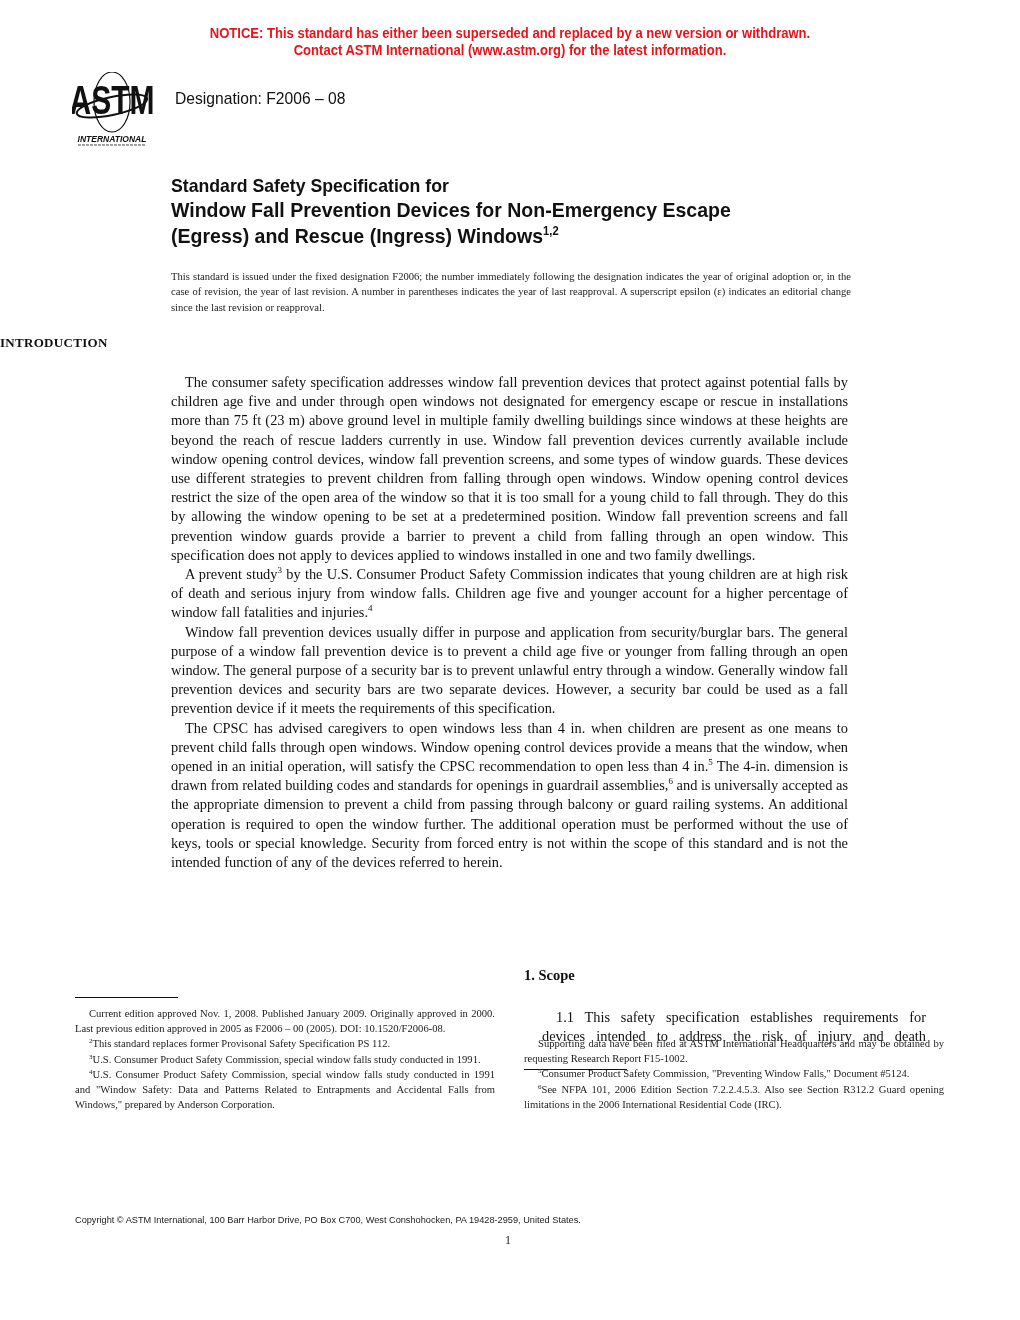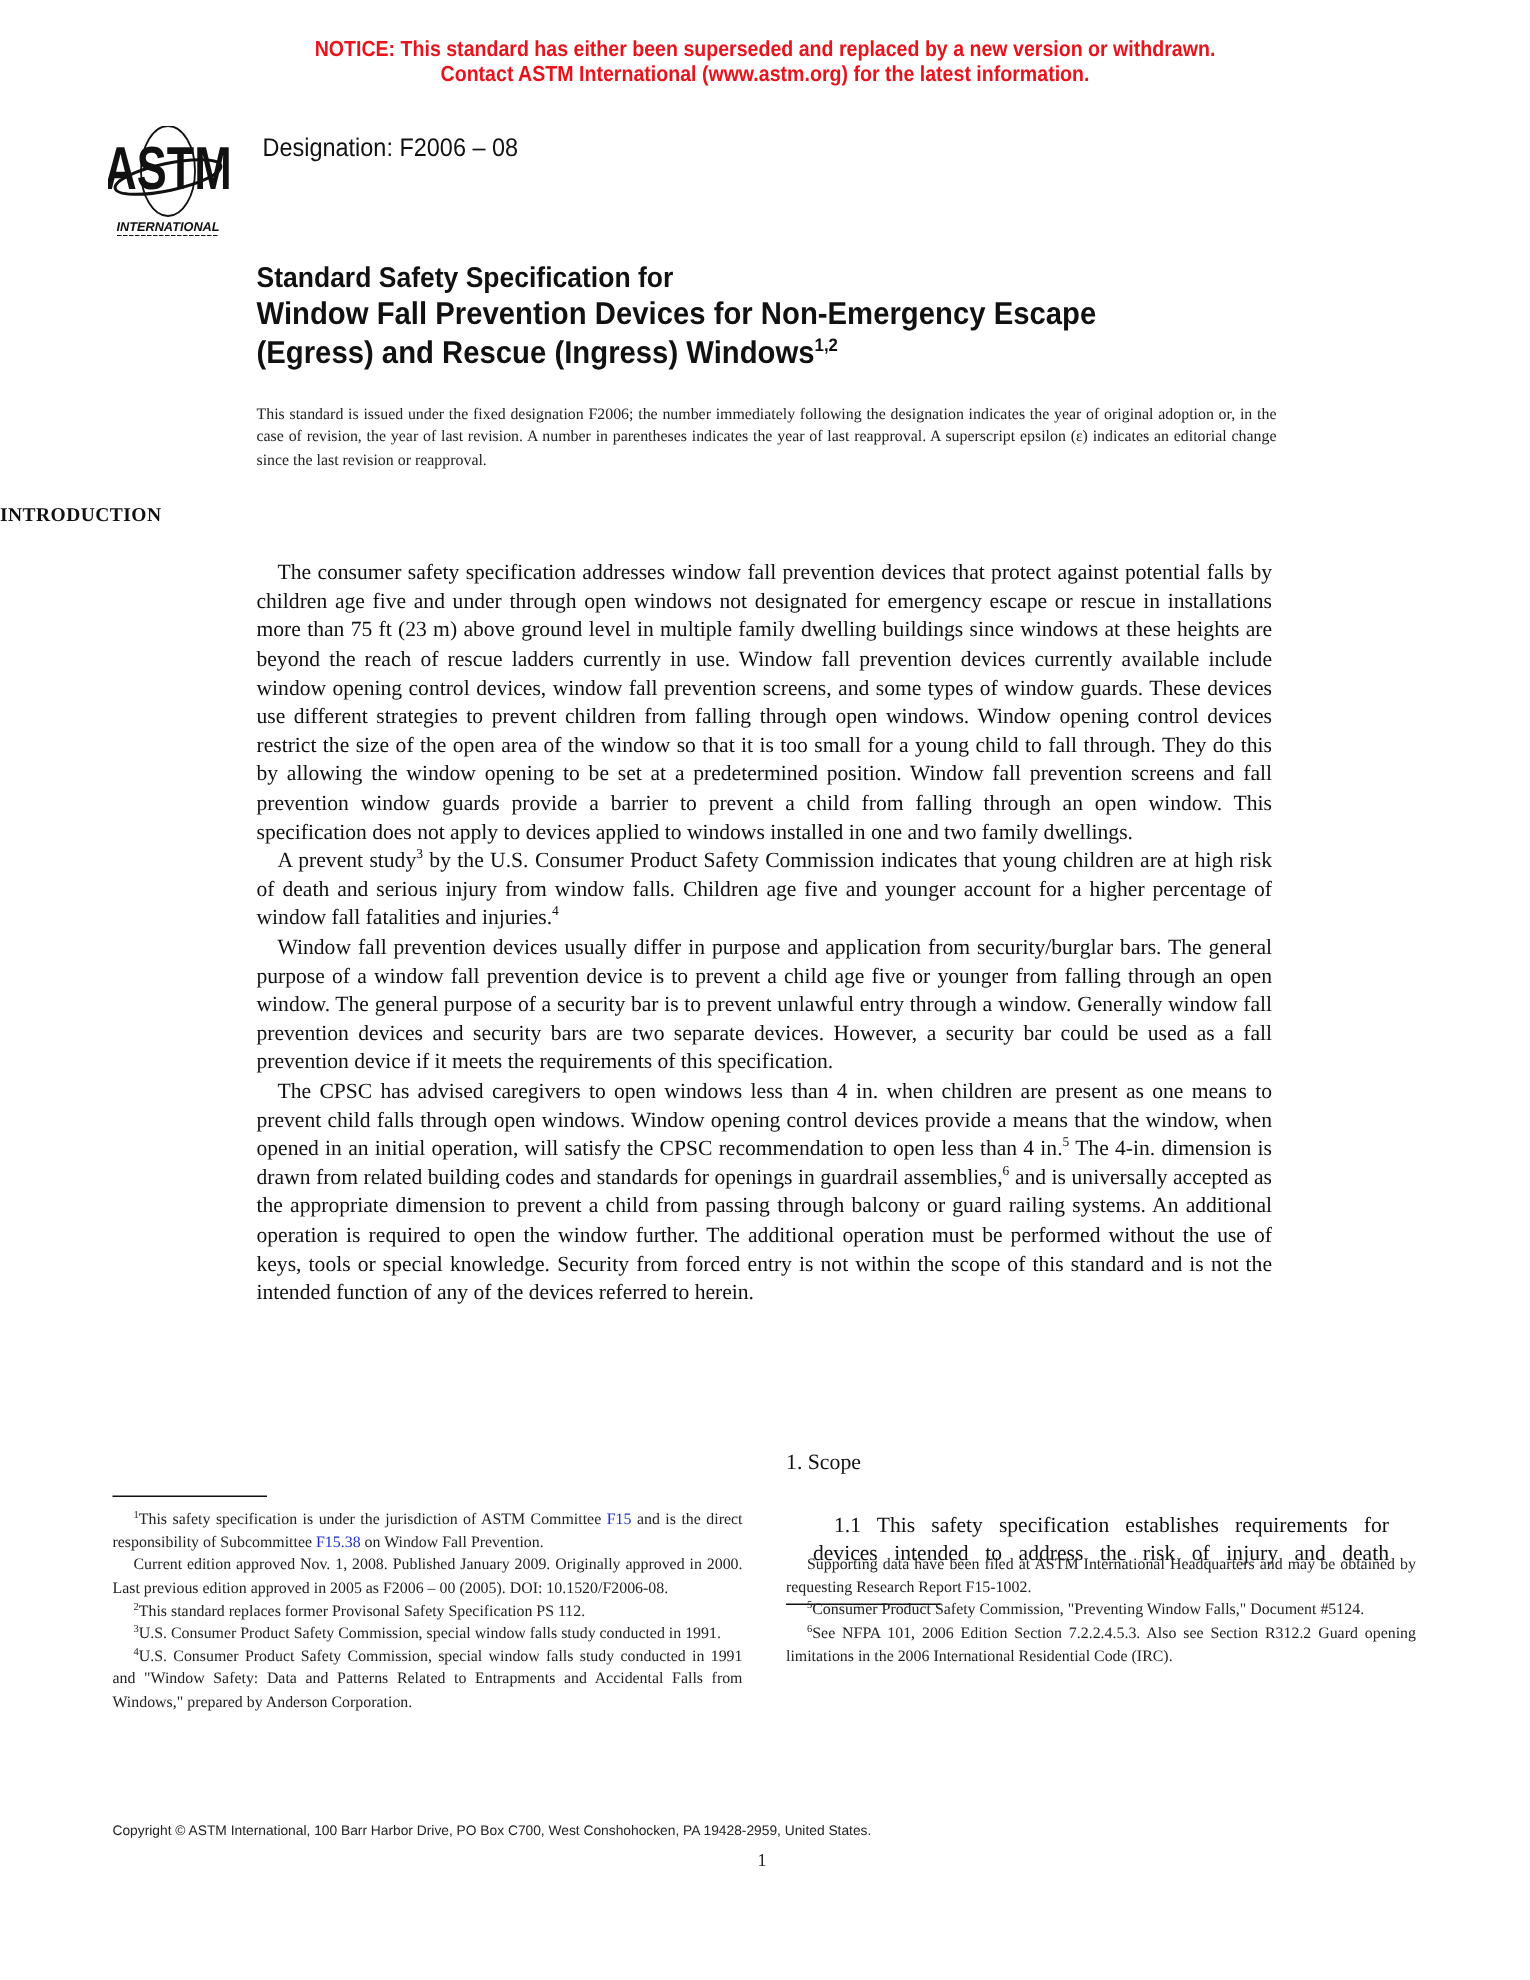--- a/index.html
+++ b/index.html
@@ -1,37 +1,37 @@
 <!DOCTYPE html>
 <html><head>
 <meta charset="utf-8">
 <style>
   html, body { margin: 0; padding: 0; background: #ffffff; }
   body { width: 1020px; height: 1320px; position: relative; overflow: hidden; color: #111; }
   .abs { position: absolute; }
   .notice { left: 0; width: 1020px; top: 25px; text-align: center; color: #e8141b; font-family: "Liberation Sans", sans-serif; font-weight: bold; font-size: 14.5px; line-height: 17px; transform: scaleX(0.9); }
-  .logo { left: 72px; top: 84px; width: 90px; height: 74px; }
+  .logo { left: 72px; top: 72px; width: 90px; height: 74px; }
   .designation { left: 175px; top: 89px; font-family: "Liberation Sans", sans-serif; font-size: 17px; color: #111; transform-origin: left; transform: scaleX(0.92); }
   .title { left: 171px; top: 175px; font-family: "Liberation Sans", sans-serif; font-weight: bold; color: #111; transform-origin: left top; transform: scaleX(0.93); }
   .title .t1 { font-size: 19px; line-height: 22px; display: block; }
   .title .t2 { font-size: 21px; line-height: 26px; display: block; white-space: nowrap; }
   .title sup { font-size: 12px; vertical-align: 8px; line-height: 0; }
   .preamble { left: 171px; top: 269px; width: 680px; font-family: "Liberation Serif", serif; font-size: 10.6px; line-height: 15.4px; text-align: justify; color: #222; }
   .intro-h { left: 0; width: 1020px; top: 335px; text-align: left; font-family: "Liberation Serif", serif; font-weight: bold; font-size: 13px; letter-spacing: 0.3px; }
   .intro { left: 171px; top: 373px; width: 677px; font-family: "Liberation Serif", serif; font-size: 14.4px; line-height: 19.2px; text-align: justify; color: #111; }
   .intro p { margin: 0; text-indent: 14px; }
   .intro sup, .scope sup { font-size: 9px; vertical-align: 6px; line-height: 0; }
   .rule { height: 0; border-top: 1px solid #111; width: 103px; }
   .fn { font-family: "Liberation Serif", serif; font-size: 10.6px; line-height: 15.2px; text-align: justify; color: #222; }
   .fn p { margin: 0; text-indent: 14px; }
   .fn sup { font-size: 7px; vertical-align: 4px; line-height: 0; }
   .fn .link { color: #1b2fcc; }
   .left-fn { left: 75px; top: 1006px; width: 420px; }
   .right-fn { left: 524px; top: 1036px; width: 420px; }
-  .scope-h { left: 524px; top: 967px; font-family: "Liberation Serif", serif; font-weight: normal; font-size: 14.5px; }
+  .scope-h { left: 524px; top: 967px; font-family: "Liberation Serif", serif; font-weight: bold; font-size: 14.5px; }
   .scope { left: 524px; top: 990px; width: 420px; font-family: "Liberation Serif", serif; font-size: 14.4px; line-height: 19.2px; text-align: justify; text-align-last: justify; }
   .scope p { margin: 18px; text-indent: 14px; }
   .copyright { left: 75px; top: 1215px; font-family: "Liberation Sans", sans-serif; font-size: 9.2px; color: #222; }
   .pagenum { left: 505px; top: 1233px; font-family: "Liberation Serif", serif; font-size: 12px; color: #222; }
 </style>
 </head>
 <body>
 
 <div class="abs notice">
   <div>NOTICE: This standard has either been superseded and replaced by a new version or withdrawn.</div>
@@ -63,21 +63,20 @@
 <div class="abs intro">
   <p>The consumer safety specification addresses window fall prevention devices that protect against potential falls by children age five and under through open windows not designated for emergency escape or rescue in installations more than 75 ft (23 m) above ground level in multiple family dwelling buildings since windows at these heights are beyond the reach of rescue ladders currently in use. Window fall prevention devices currently available include window opening control devices, window fall prevention screens, and some types of window guards. These devices use different strategies to prevent children from falling through open windows. Window opening control devices restrict the size of the open area of the window so that it is too small for a young child to fall through. They do this by allowing the window opening to be set at a predetermined position. Window fall prevention screens and fall prevention window guards provide a barrier to prevent a child from falling through an open window. This specification does not apply to devices applied to windows installed in one and two family dwellings.</p>
   <p><span>A prevent study</span><sup>3</sup><span> by the U.S. Consumer Product Safety Commission indicates that young children are at high risk of death and serious injury from window falls. Children age five and younger account for a higher percentage of window fall fatalities and injuries.</span><sup>4</sup></p>
   <p>Window fall prevention devices usually differ in purpose and application from security/burglar bars. The general purpose of a window fall prevention device is to prevent a child age five or younger from falling through an open window. The general purpose of a security bar is to prevent unlawful entry through a window. Generally window fall prevention devices and security bars are two separate devices. However, a security bar could be used as a fall prevention device if it meets the requirements of this specification.</p>
   <p><span>The CPSC has advised caregivers to open windows less than 4 in. when children are present as one means to prevent child falls through open windows. Window opening control devices provide a means that the window, when opened in an initial operation, will satisfy the CPSC recommendation to open less than 4 in.</span><sup>5</sup><span> The 4-in. dimension is drawn from related building codes and standards for openings in guardrail assemblies,</span><sup>6</sup><span> and is universally accepted as the appropriate dimension to prevent a child from passing through balcony or guard railing systems. An additional operation is required to open the window further. The additional operation must be performed without the use of keys, tools or special knowledge. Security from forced entry is not within the scope of this standard and is not the intended function of any of the devices referred to herein.</span></p>
 </div>
 
 <div class="abs rule" style="left:75px; top:997px;"></div>
 
 <div class="abs fn left-fn">
-  <p><sup></sup><sup>1</sup><span>This safety specification is under the jurisdiction of ASTM Committee </span><span class="link">F15</span><span> and is the direct responsibility of Subcommittee </span><span class="link">F15.38</span><span> on Window Fall Prevention.</span></p>
   <p>Current edition approved Nov. 1, 2008. Published January 2009. Originally approved in 2000. Last previous edition approved in 2005 as F2006 – 00 (2005). DOI: 10.1520/F2006-08.</p>
   <p><sup>2</sup><span>This standard replaces former Provisonal Safety Specification PS 112.</span></p>
   <p><sup>3</sup><span>U.S. Consumer Product Safety Commission, special window falls study conducted in 1991.</span></p>
   <p><sup>4</sup><span>U.S. Consumer Product Safety Commission, special window falls study conducted in 1991 and "Window Safety: Data and Patterns Related to Entrapments and Accidental Falls from Windows," prepared by Anderson Corporation.</span></p>
 </div>
 
 <div class="abs scope-h">1.  Scope</div>
 <div class="abs scope">
   <p>1.1 This safety specification establishes requirements for devices intended to address the risk of injury and death</p>
 </div>

